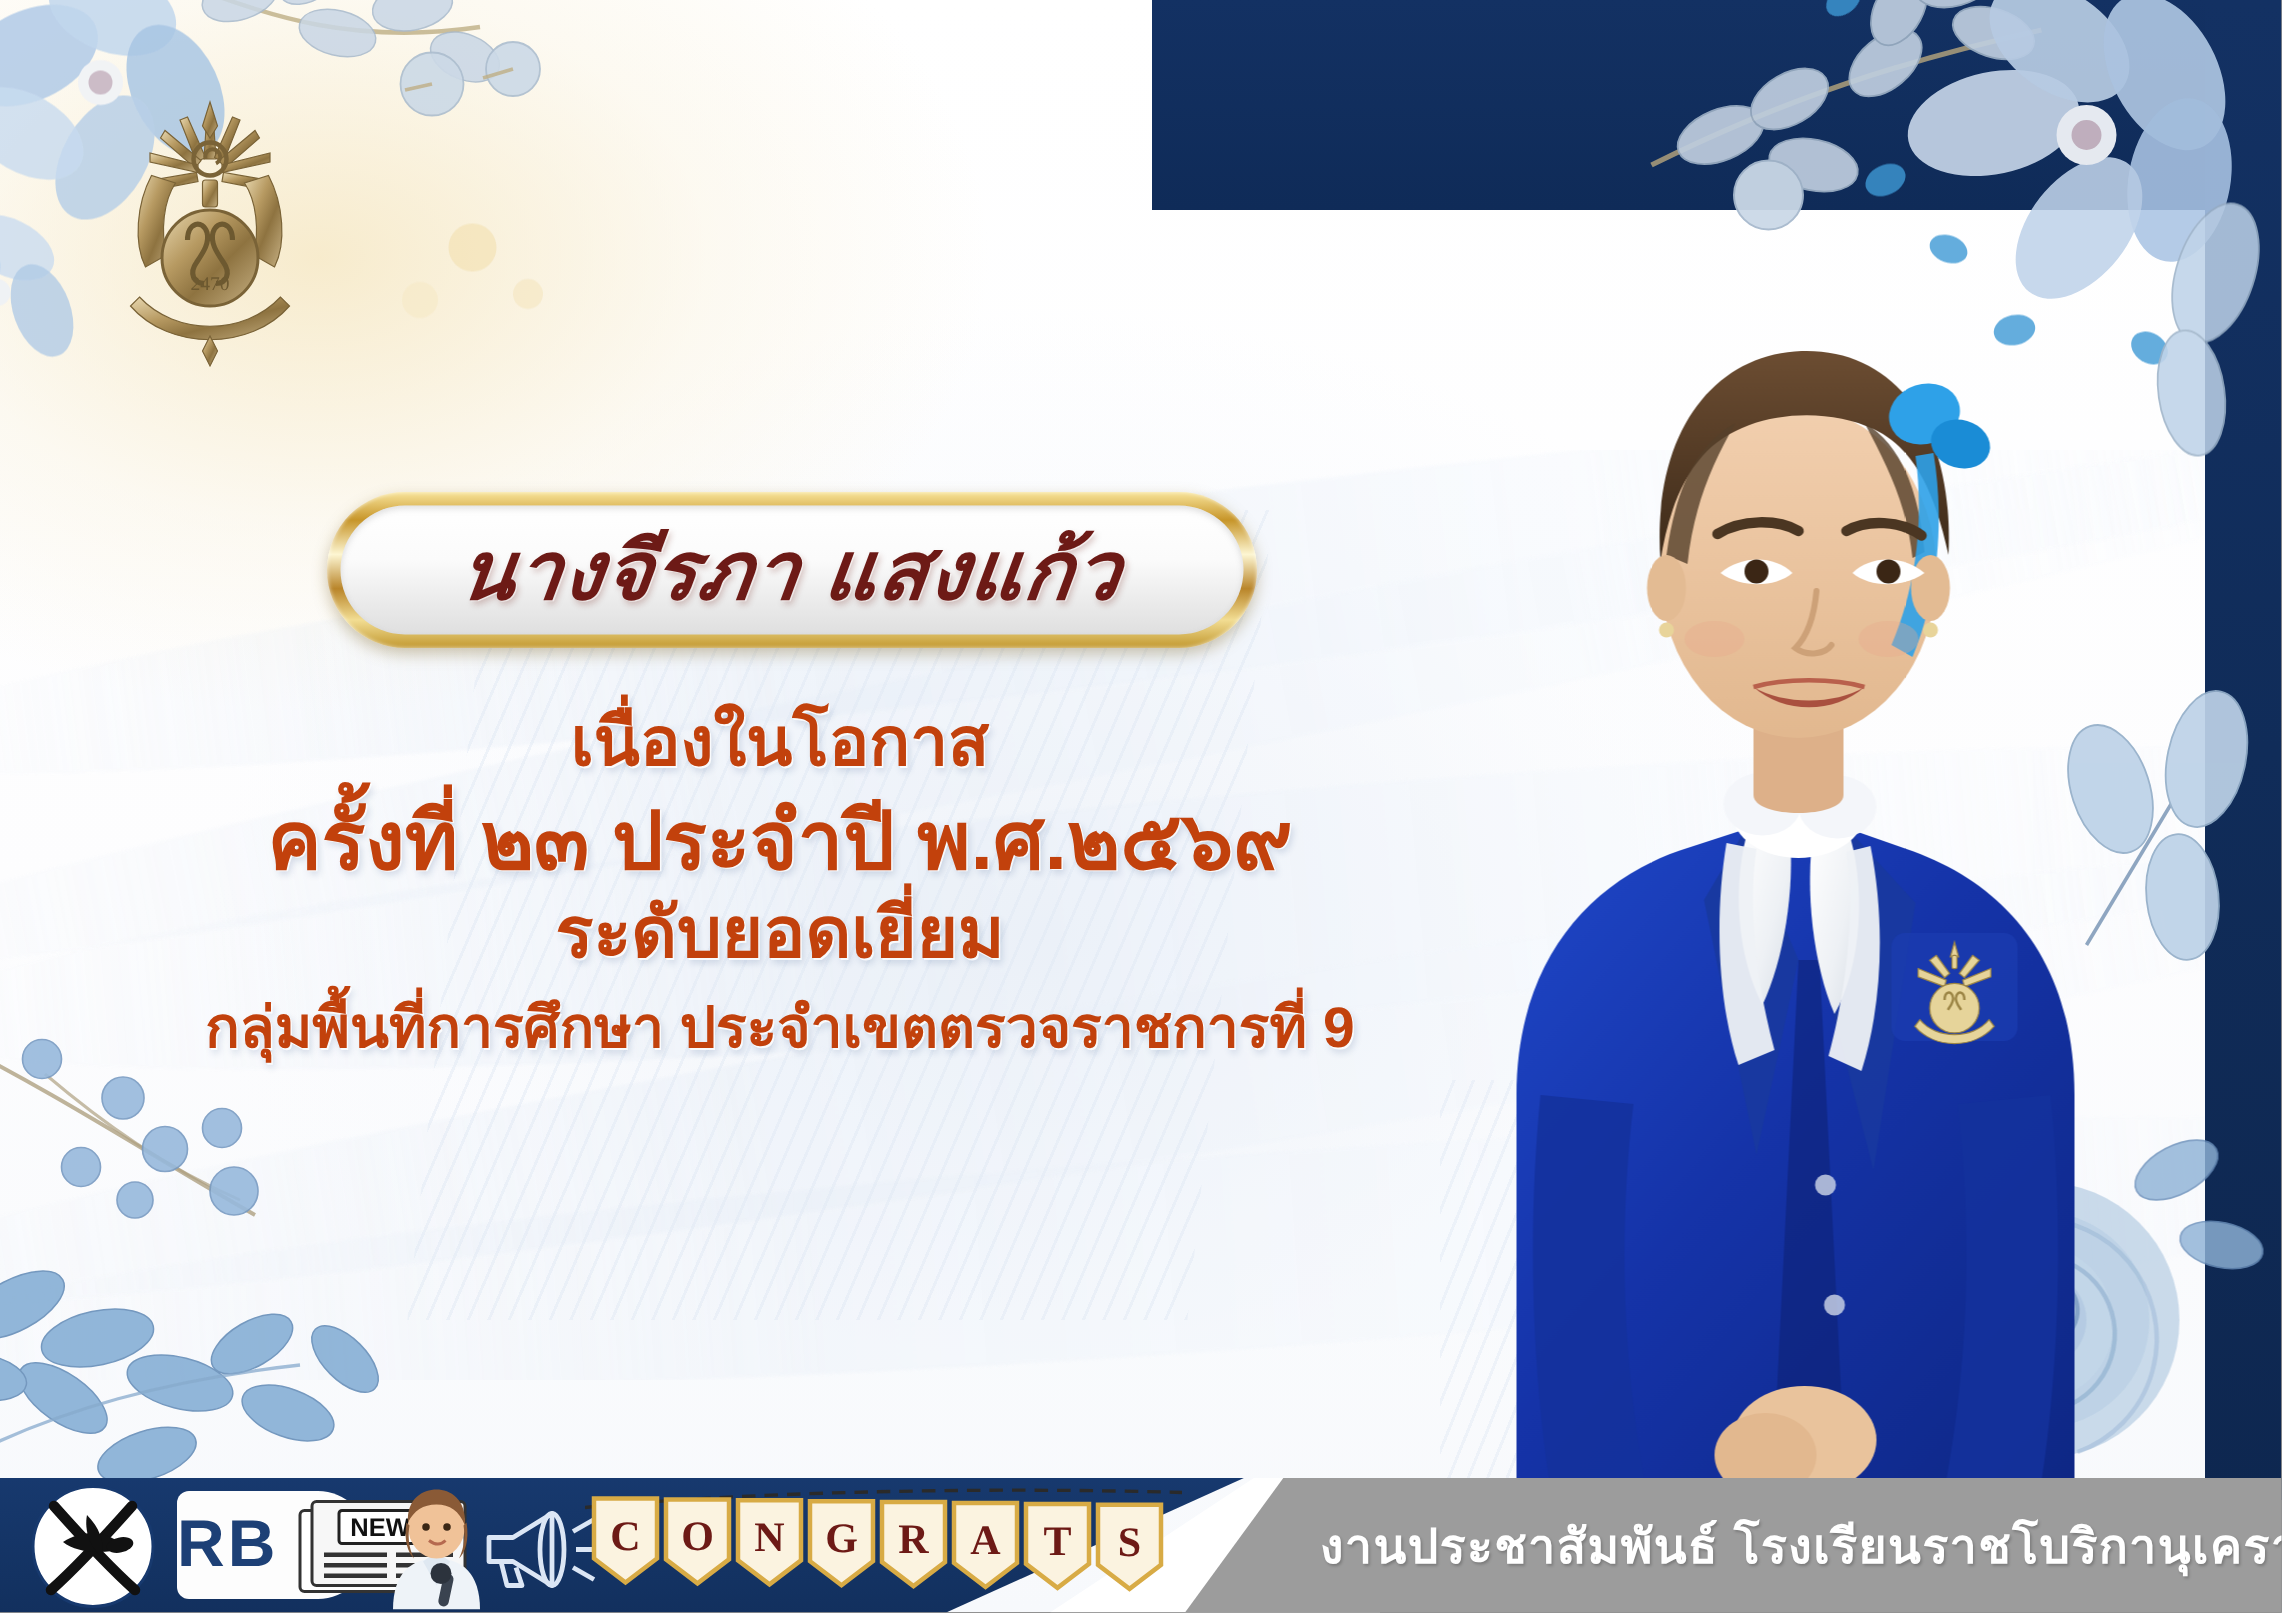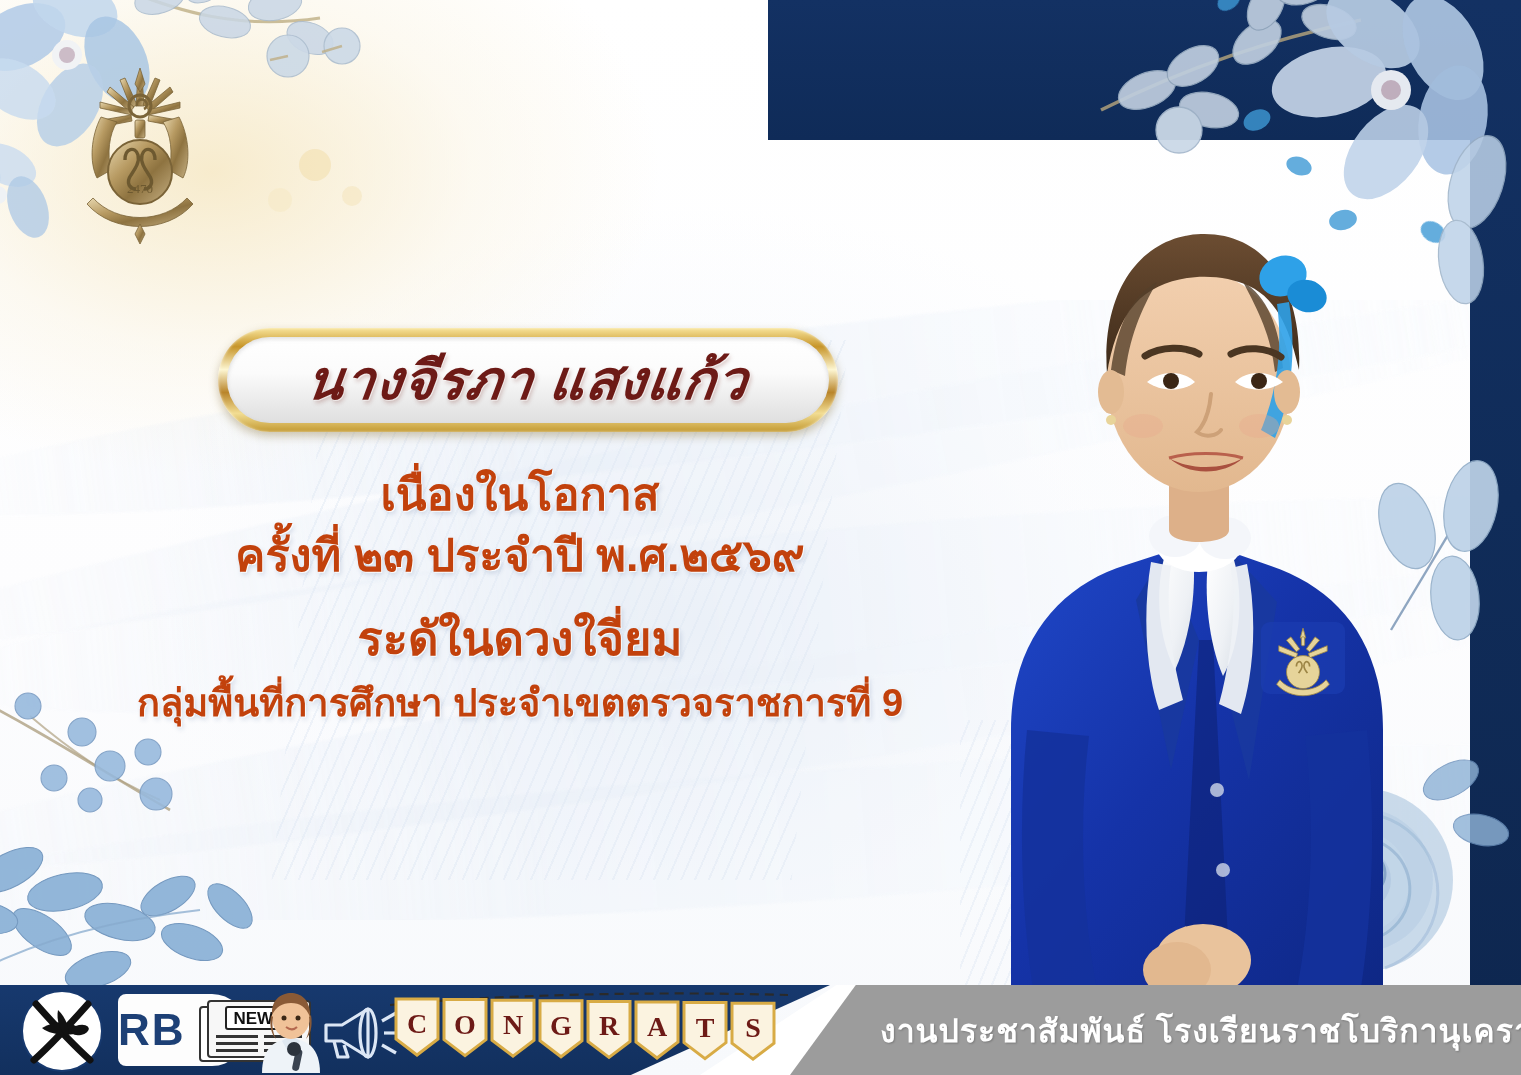--- a/index.html
+++ b/index.html
@@ -130,21 +130,21 @@
     color:#14305f;
   }
   .ln{
     font-weight:bold;
     color:#c2410c;
     text-shadow:1px 1px 0 rgba(255,255,255,.85), 2px 3px 5px rgba(40,70,130,.18);
     white-space:nowrap;
   }
   .ln-occasion{ font-size:45px; line-height:1.18; margin-bottom:8px;}
   .ln-award{ font-size:62px; line-height:1.2; margin-bottom:10px; letter-spacing:.5px;}
-  .ln-edition{ font-size:45px; line-height:1.2; margin-bottom:28px;}
+  .ln-edition{ font-size:54px; line-height:1.2; margin-bottom:0;}
   .ln-level{ font-size:47px; line-height:1.2; margin-bottom:14px;}
   .ln-area{ font-size:38px; line-height:1.2; }
 
   
   .portrait{
     position:absolute; right:70px; bottom:75px;
     width:520px; height:830px;
   }
 
   
@@ -402,21 +402,21 @@
 
   <div class="plaque">
     <div class="plaque-inner">
       <div class="plaque-name">นางจีรภา  แสงแก้ว</div>
     </div>
   </div>
 
   <div class="body-block">
     <div class="ln ln-occasion">เนื่องในโอกาส</div>
     <div class="ln ln-edition">ครั้งที่ ๒๓ ประจำปี พ.ศ.๒๕๖๙</div>
-    <div class="ln ln-level">ระดัในดวงใจี่ยม</div>
+    <div class="ln ln-level">ระดับยอดเยี่ยม</div>
     <div class="ln ln-area">กลุ่มพื้นที่การศึกษา ประจำเขตตรวจราชการที่ 9</div>
   </div>
 
   <svg class="portrait" viewBox="0 0 520 830">
     <defs>
       <linearGradient id="jacket" x1="0" y1="0" x2="1" y2="1">
         <stop offset="0%" stop-color="#1f47c8"></stop>
         <stop offset="45%" stop-color="#1533a8"></stop>
         <stop offset="100%" stop-color="#0e2784"></stop>
       </linearGradient>

